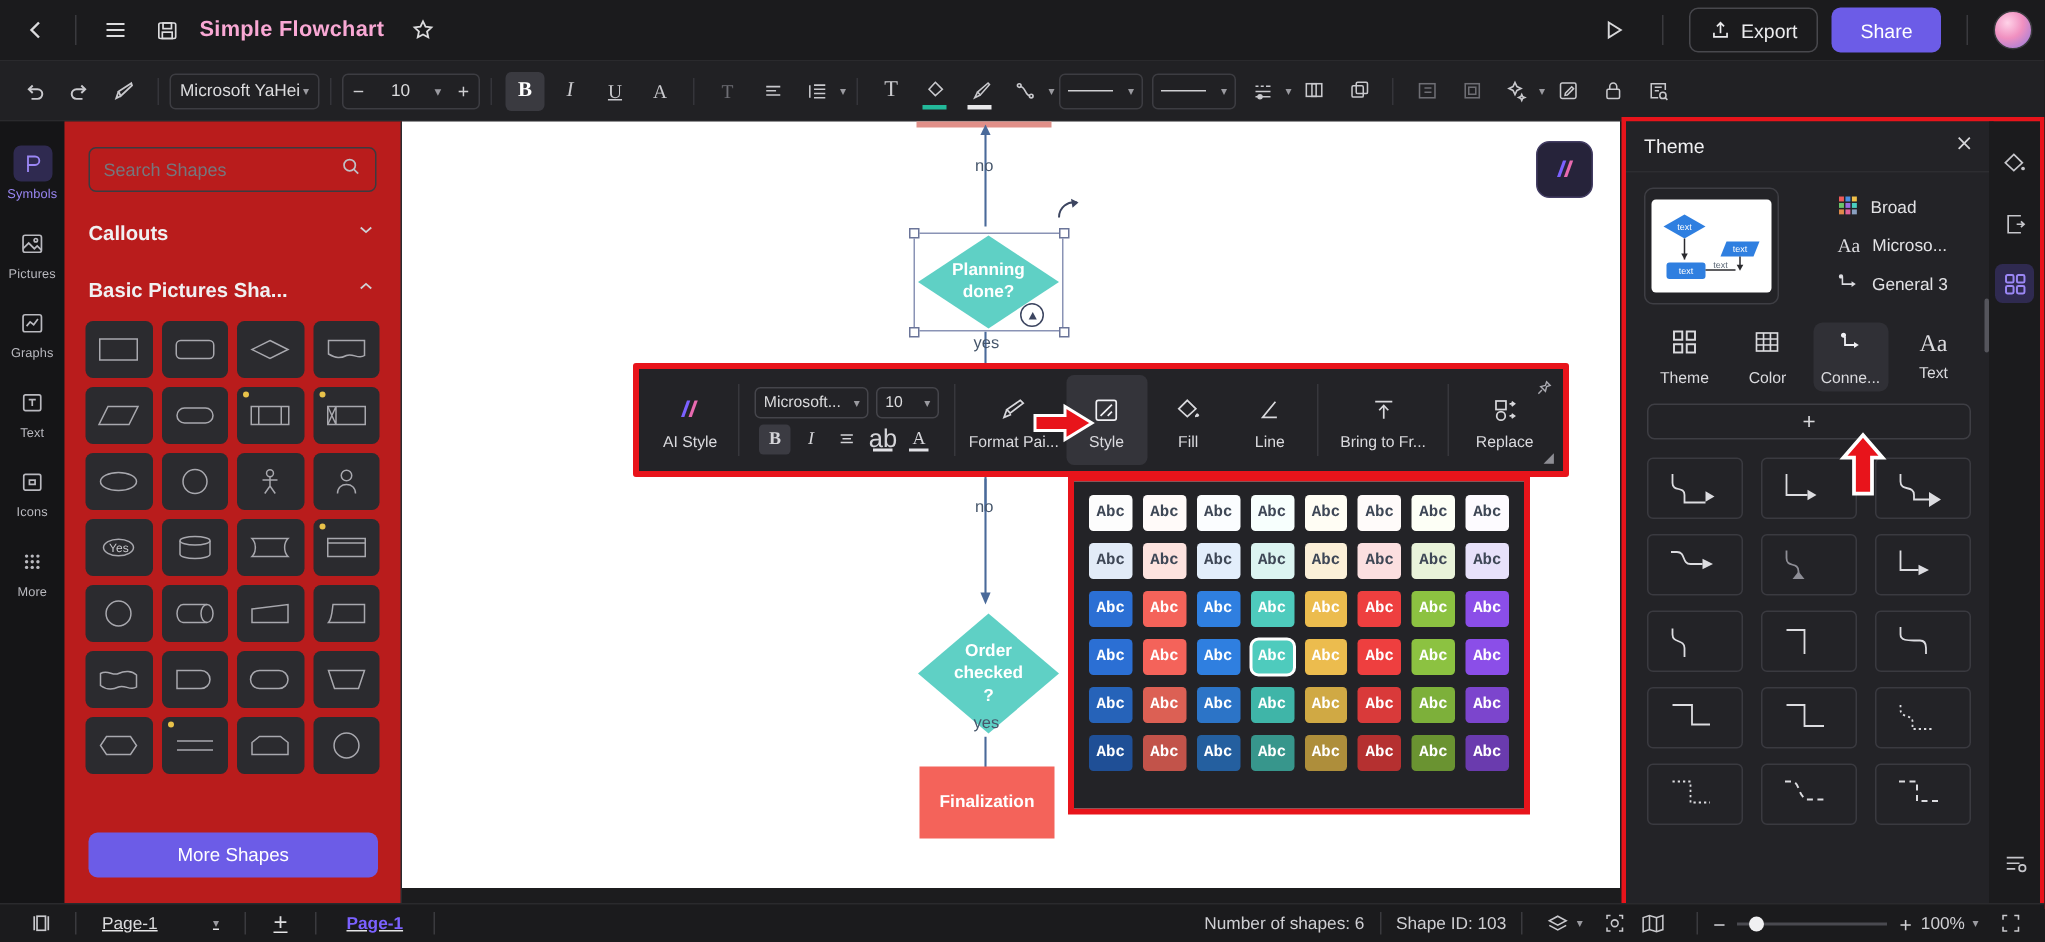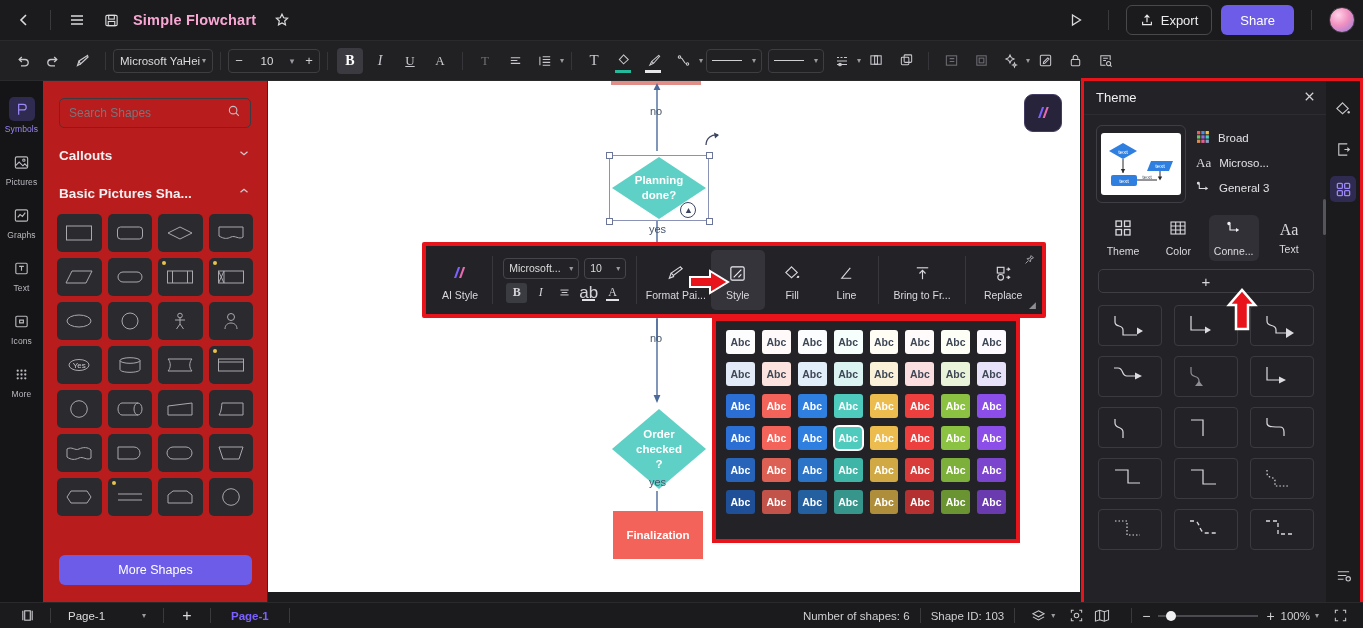--- a/index.html
+++ b/index.html
@@ -206,21 +206,21 @@
   .red-arrow { position: absolute; left: 262px; top: 22px; }
 
   
   .swatch-wrap {
     position: absolute; left: 712px; top: 317px; width: 308px; height: 226px;
     border: 4px solid #e8141b;
   }
   .swatch-panel {
     position: absolute; inset: 0; background: #232327; padding: 9px 10px;
   }
-  .swatch-grid { display: grid; grid-template-columns: repeat(8, 1fr); gap: 8px 7px; }
+  .swatch-grid { display: grid; grid-template-columns: repeat(8, 1fr); gap: 8px 7px; font-family: Liberation Mono, monospace; }
   .swatch {
     height: 24px; border-radius: 3px; display: flex; align-items: center;
     justify-content: center; font-size: 10.5px; font-weight: bold;
   }
   .swatch.selected { outline: 2px solid #ffffff; outline-offset: -1px; border-radius: 5px; }
 
   
   .theme-wrap {
     position: absolute; left: 1081px; top: 78px; width: 282px; height: 528px;
     border: 3px solid #e8141b;
@@ -235,21 +235,21 @@
   }
   .theme-title { font-size: 13px; color: #f0f0f2; }
   .theme-body { padding: 10px 12px 0 12px; display: flex; gap: 10px; }
   .theme-prev {
     width: 90px; height: 78px; border: 1px solid #3e3e44; border-radius: 6px;
     background: #232327; display: flex; align-items: center; justify-content: center;
   }
   .theme-prev-inner {
     width: 80px; height: 62px; background: #fff; border-radius: 3px; position: relative;
   }
-  .theme-meta { display: flex; flex-direction: column; gap: 9px; padding-top: 5px; }
+  .theme-meta { display: flex; flex-direction: column; gap: 9px; padding-top: 5px; margin-left: 29px; }
   .theme-meta-row { display: flex; align-items: center; gap: 8px; font-size: 11.5px; color: #e2e2e5; }
   .theme-tabs { display: flex; justify-content: space-between; padding: 12px 14px 0 14px; }
   .theme-tab {
     width: 50px; height: 46px; border-radius: 6px; display: flex; flex-direction: column;
     align-items: center; justify-content: center; gap: 4px; color: #dadade;
   }
   .theme-tab.sel { background: #303036; }
   .theme-tab-lbl { font-size: 10.5px; }
   .theme-add {
     margin: 8px 14px 0 14px; height: 24px; border: 1px solid #3e3e44; border-radius: 5px;
@@ -275,20 +275,21 @@
   .rrail-ic .rbox { width: 26px; height: 26px; display:flex; align-items:center; justify-content:center; border-radius: 5px; }
   .rrail-ic.active { color: #9b87f5; }
   .rrail-ic.active .rbox { background: #2f2a50; }
   .up-arrow { position: absolute; left: 142px; top: 206px; }
 
   
   .status {
     position: absolute; left: 0; bottom: 0; width: 1363px; height: 26px;
     background: #1b1b1d; display: flex; align-items: center;
     border-top: 1px solid #2a2a2d;
+    text-decoration: underline;
   }
   .st-sep { width: 1px; height: 15px; background: #3a3a3e; margin: 0 10px; }
   .page-sel {
     display: flex; align-items: center; justify-content: space-between;
     width: 92px; height: 20px; padding: 0 7px; font-size: 11.5px; color: #dcdcde;
   }
   .page-tab { font-size: 11.5px; color: #7b61ff; font-weight: bold; padding: 0 10px; }
   .st-txt { font-size: 11.5px; color: #cfcfd3; }
   .st-right { position: absolute; right: 10px; display: flex; align-items: center; gap: 0; }
   .zoom-track { width: 100px; height: 2px; background: #4a4a50; position: relative; margin: 0 8px; }

